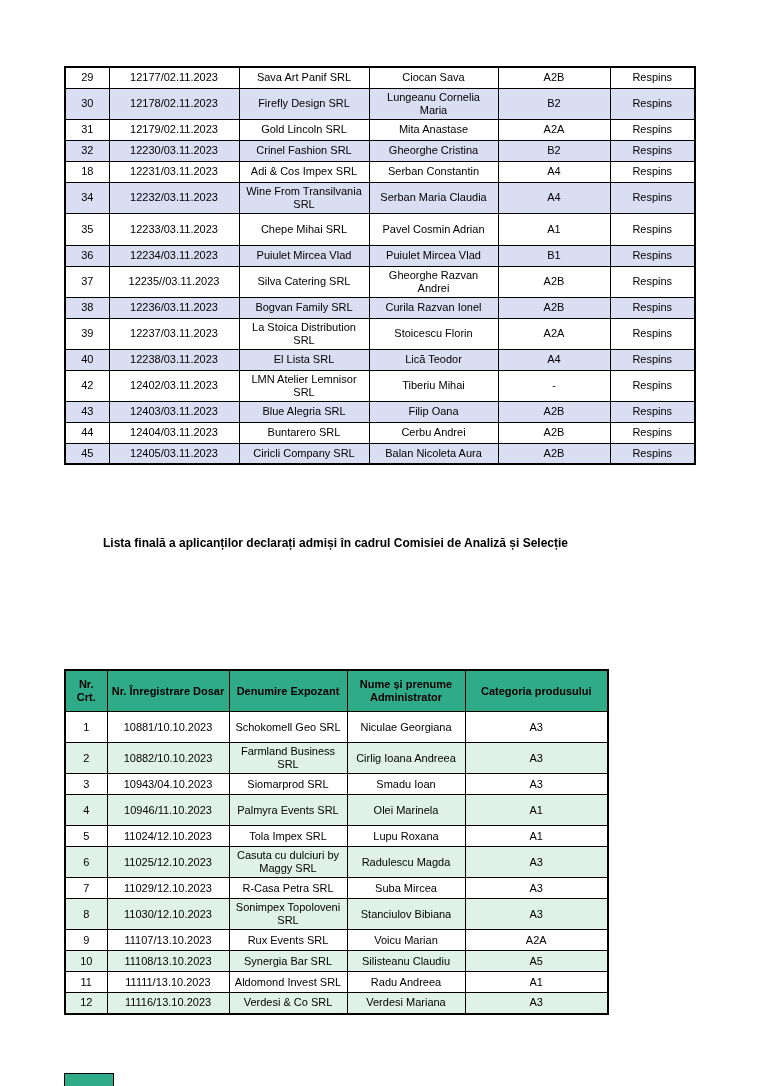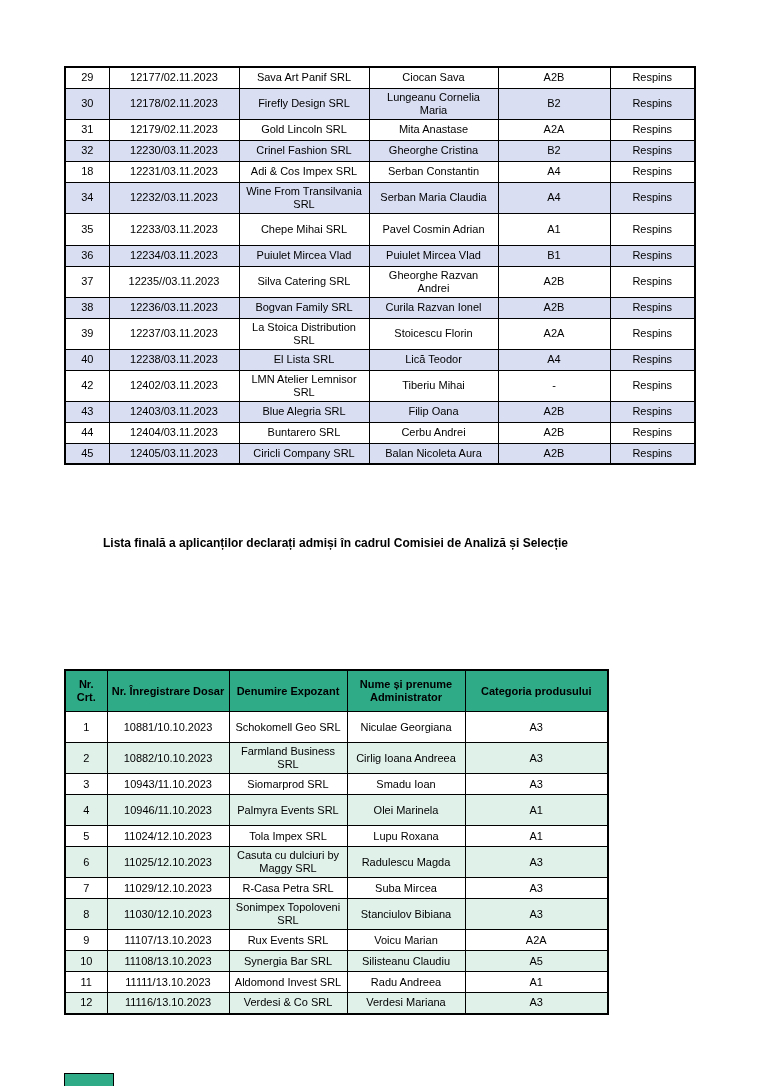--- a/index.html
+++ b/index.html
@@ -243,21 +243,21 @@
         </tr>
         <tr>
           <td>2</td>
           <td>10882/10.10.2023</td>
           <td>Farmland Business SRL</td>
           <td>Cirlig Ioana Andreea</td>
           <td>A3</td>
         </tr>
         <tr>
           <td>3</td>
-          <td>10943/11.10.2023</td>
+          <td>10943/04.10.2023</td>
           <td>Siomarprod SRL</td>
           <td>Smadu Ioan</td>
           <td>A3</td>
         </tr>
         <tr>
           <td>4</td>
           <td>10946/11.10.2023</td>
           <td>Palmyra Events SRL</td>
           <td>Olei Marinela</td>
           <td>A1</td>

